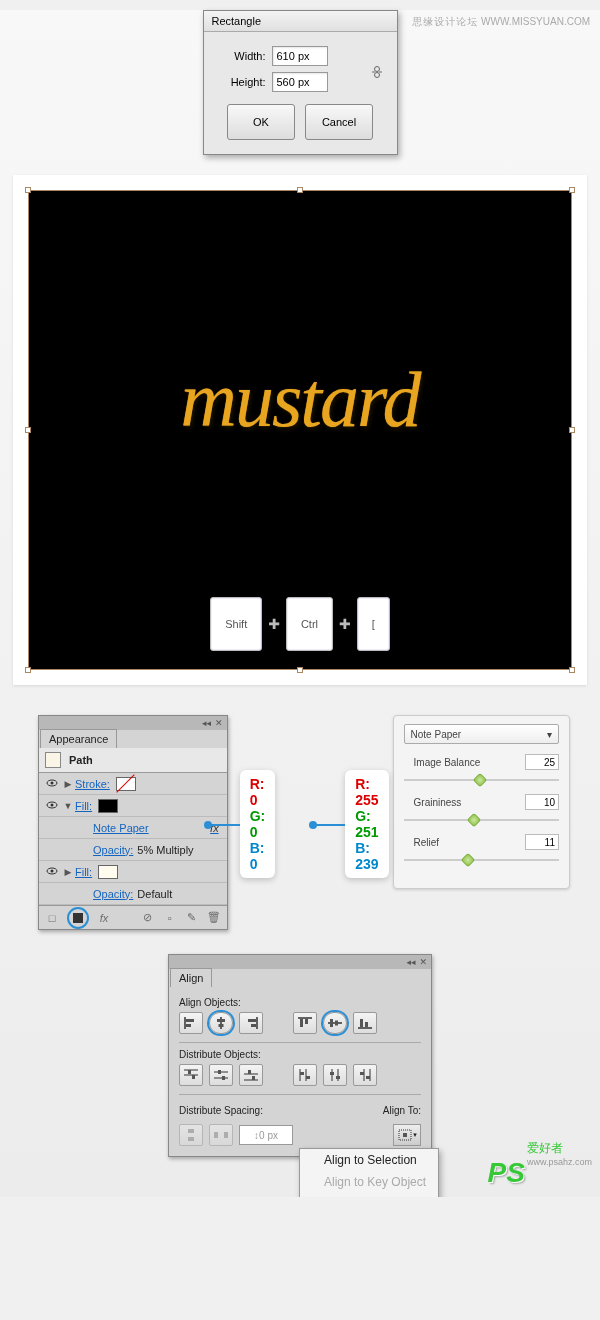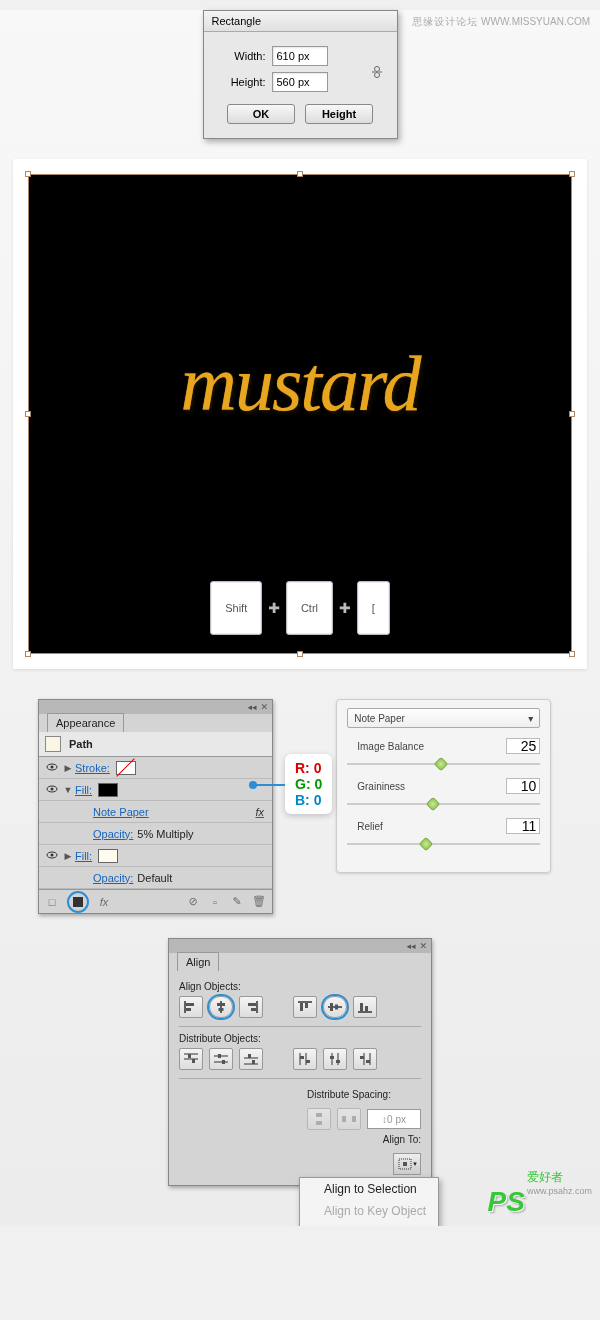--- a/index.html
+++ b/index.html
@@ -13,42 +13,42 @@
 
 .dlg { width: 195px; margin: 10px auto 0; background: #e8e8e8; border: 1px solid #888; box-shadow: 2px 3px 6px rgba(0,0,0,0.3); }
 .dlg-title { background: linear-gradient(#f4f4f4,#e0e0e0); border-bottom: 1px solid #aaa; padding: 4px 8px; font-size: 11px; }
 .dlg-body { padding: 14px; position: relative; }
 .dlg-row { display: flex; align-items: center; margin-bottom: 6px; }
 .dlg-row label { width: 48px; text-align: right; margin-right: 6px; }
 .dlg-row input { width: 56px; height: 20px; border: 1px solid #999; box-shadow: inset 1px 1px 2px rgba(0,0,0,0.1); padding: 0 4px; font-size: 11px; }
 .chain { position: absolute; right: 12px; top: 32px; width: 16px; height: 16px; }
 .chain svg { width: 16px; height: 16px; }
 .dlg-buttons { display: flex; gap: 10px; justify-content: center; margin-top: 12px; }
-.dlg-buttons button { width: 68px; height: 20px; border: 1px solid #888; background: linear-gradient(#f8f8f8,#ddd); border-radius: 3px; font-size: 11px; font-weight: bold; }
+.dlg-buttons button { width: 68px; height: 36px; border: 1px solid #888; background: linear-gradient(#f8f8f8,#ddd); border-radius: 3px; font-size: 11px; }
 
 
 .canvas-wrap { background: #fff; margin: 20px 13px; padding: 15px; box-shadow: 0 1px 3px rgba(0,0,0,0.1); }
 .artboard { border: 1px solid #a86; background: #000000; height: 480px; position: relative; display: flex; align-items: center; justify-content: center; }
 .sel-handle { position: absolute; width: 6px; height: 6px; border: 1px solid #a86; background: #fff; }
 .h-tl { top:-4px; left:-4px; } .h-tr { top:-4px; right:-4px; } .h-bl { bottom:-4px; left:-4px; } .h-br { bottom:-4px; right:-4px; }
 .h-tm { top:-4px; left:50%; margin-left:-3px; } .h-bm { bottom:-4px; left:50%; margin-left:-3px; }
 .h-ml { top:50%; left:-4px; margin-top:-3px; } .h-mr { top:50%; right:-4px; margin-top:-3px; }
 .mustard-text { font-family: 'Brush Script MT', cursive; font-size: 78px; color: #e8a520; text-shadow: 2px 3px 4px rgba(100,70,0,0.25), 0 0 1px #c48510; transform: translateY(-30px); font-style: italic; letter-spacing: -2px; }
 .keys { position: absolute; bottom: 18px; display: flex; align-items: center; gap: 6px; }
 .key { display: inline-block; padding: 20px 14px; border: 1px solid #bbb; background: #fff; border-radius: 3px; box-shadow: inset 0 0 0 1px #eef, 0 1px 1px rgba(0,0,0,0.1); font-size: 11px; color: #555; }
 .plus { color: #bbb; font-size: 14px; }
 
 
 .panels-row { display: flex; gap: 12px; padding: 0 30px 0 38px; margin-top: 30px; align-items: flex-start; }
 
 
 .panel { background: #d4d4d4; border: 1px solid #888; box-shadow: 1px 2px 4px rgba(0,0,0,0.3); font-size: 11px; color: #222; }
 .panel-tabs { background: #b8b8b8; height: 14px; display: flex; justify-content: flex-end; padding: 0 4px; gap: 4px; align-items: center; }
 .panel-tabs span { font-size: 9px; color: #555; cursor: pointer; }
-.panel-tab { background: #d4d4d4; padding: 3px 8px; border: 1px solid #999; border-bottom: none; display: inline-block; margin-left: 8px; margin-top: -1px; }
+.panel-tab { background: #d4d4d4; padding: 3px 8px; border: 1px solid #999; border-bottom: none; display: inline-block; margin-left: 1px; margin-top: -1px; }
 .appearance { width: 235px; }
 .appearance .hdr { display: flex; align-items: center; padding: 4px 6px; border-bottom: 1px solid #999; background: #e8e8e8; }
 .appearance .hdr .sw { width: 16px; height: 16px; background: #faf5e4; border: 1px solid #888; margin-right: 8px; }
 .appearance .hdr b { font-weight: bold; }
 .ap-row { display: flex; align-items: center; border-bottom: 1px solid #bbb; height: 22px; padding: 0 4px; }
 .ap-row.sub { padding-left: 54px; color: #1565c0; text-decoration: underline; justify-content: space-between; padding-right: 8px; }
 .ap-row.sub .fx { color: #333; text-decoration: none; font-style: italic; }
 .eye { width: 18px; text-align: center; }
 .eye svg { width: 12px; height: 12px; }
 .tri { width: 14px; text-align: center; font-size: 9px; color: #555; }
@@ -69,35 +69,35 @@
 .callout { background: #fff; border-radius: 6px; box-shadow: 0 2px 6px rgba(0,0,0,0.2); padding: 6px 10px; font-family: Verdana, sans-serif; font-size: 14px; font-weight: bold; position: relative; }
 .callout::before { content:''; position:absolute; left:-32px; top:50%; width:32px; height:2px; background:#2b8fd6; }
 .callout::after { content:''; position:absolute; left:-36px; top:50%; margin-top:-3px; width:8px; height:8px; background:#2b8fd6; border-radius:50%; }
 .callout .r { color: #d00; } .callout .g { color: #090; } .callout .b { color: #08c; }
 
 
 .notepaper { width: 215px; background: #f4f4f4; border: 1px solid #ccc; border-radius: 4px; box-shadow: 0 1px 3px rgba(0,0,0,0.15); padding: 8px 10px 14px; font-size: 10px; color: #444; margin-left: -8px; }
 .np-select { width: 100%; height: 20px; border: 1px solid #aaa; border-radius: 2px; background: linear-gradient(#fff,#eee); padding: 0 6px; font-size: 10px; display: flex; align-items: center; justify-content: space-between; margin-bottom: 10px; }
 .np-row { display: flex; align-items: center; justify-content: space-between; margin-bottom: 4px; }
 .np-row label { flex: 1; padding-left: 10px; }
-.np-row input { width: 34px; height: 16px; border: 1px solid #bbb; text-align: right; padding-right: 3px; font-size: 14px; }
+.np-row input { width: 34px; height: 16px; border: 1px solid #bbb; text-align: right; padding-right: 3px; font-size: 10px; }
 .slider { height: 12px; position: relative; margin-bottom: 8px; }
 .slider .track { position:absolute; top:5px; left:0; right:0; height:2px; background:#ccc; }
 .slider .thumb { position:absolute; top:1px; width:10px; height:10px; background: radial-gradient(#cde89c,#8bc34a); border: 1px solid #7a3; border-radius: 2px; transform: rotate(45deg); }
 
 
 .align-wrap { display: flex; justify-content: center; margin-top: 24px; }
 .align { width: 264px; position: relative; }
 .al-body { padding: 6px 10px 10px; }
 .al-section-label { font-size: 10px; margin: 4px 0 4px; }
 .al-row { display: flex; gap: 6px; align-items: center; border-bottom: 1px solid #aaa; padding-bottom: 8px; margin-bottom: 6px; }
 .al-btn { width: 24px; height: 22px; border: 1px solid #999; background: linear-gradient(#f4f4f4,#ddd); border-radius: 2px; display: flex; align-items: center; justify-content: center; }
 .al-btn.circled { box-shadow: 0 0 0 2px #2b8fd6; border-radius: 11px; }
 .al-gap { width: 18px; }
-.al-spacing { display: flex; justify-content: space-between; align-items: flex-end; flex-direction: column; }
+.al-spacing { display: flex; justify-content: space-between; align-items: flex-end; }
 .al-spacing-left { display: flex; flex-direction: column; }
 .al-spacing-btns { display: flex; gap: 6px; margin-top: 4px; align-items: center; }
 .spinner { width: 54px; height: 20px; border: 1px solid #999; background: #fff; display: flex; align-items: center; font-size: 10px; justify-content: center; color: #999; }
 .al-to { display: flex; flex-direction: column; align-items: flex-end; }
 .al-to-btn { width: 28px; height: 22px; border: 1px solid #999; background: linear-gradient(#eee,#ccc); margin-top: 4px; display: flex; align-items: center; justify-content: center; }
 .dropdown { position: absolute; bottom: -60px; right: -8px; width: 140px; background: #f4f4f4; border: 1px solid #999; box-shadow: 2px 3px 6px rgba(0,0,0,0.3); }
 .dropdown div { padding: 4px 8px 4px 24px; font-size: 12px; position: relative; }
 .dropdown div.disabled { color: #aaa; }
 .dropdown div.checked::before { content:'✓'; position:absolute; left:5px; }
 
@@ -131,21 +131,21 @@
       <div class="chain">
         <svg viewBox="0 0 16 16">
             <circle cx="8" cy="5" r="2.5" fill="none" stroke="#666"></circle>
             <circle cx="8" cy="11" r="2.5" fill="none" stroke="#666"></circle>
             <line x1="3" y1="8" x2="6" y2="8" stroke="#666"></line>
             <line x1="10" y1="8" x2="13" y2="8" stroke="#666"></line>
           </svg>
       </div>
       <div class="dlg-buttons">
         <button>OK</button>
-        <button>Height</button>
+        <button>Cancel</button>
       </div>
     </div>
   </div>
 
   <div class="canvas-wrap">
     <div class="artboard">
       <div class="sel-handle h-tl"></div>
       <div class="sel-handle h-tm"></div>
       <div class="sel-handle h-tr"></div>
       <div class="sel-handle h-ml"></div>
@@ -229,20 +229,25 @@
         <span class="footer-icon">✎</span>
         <span class="footer-icon">🗑</span>
       </div>
     </div>
 
     <div class="callouts">
       <div class="callout">
         <div class="r">R: 0</div>
         <div class="g">G: 0</div>
         <div class="b">B: 0</div>
+      </div>
+      <div class="callout">
+        <div class="r">R: 255</div>
+        <div class="g">G: 251</div>
+        <div class="b">B: 239</div>
       </div>
     </div>
 
     <div class="notepaper">
       <div class="np-select">
         <span>Note Paper</span>
           <span>▾</span>
       </div>
       <div class="np-row">
         <label>Image Balance</label>

